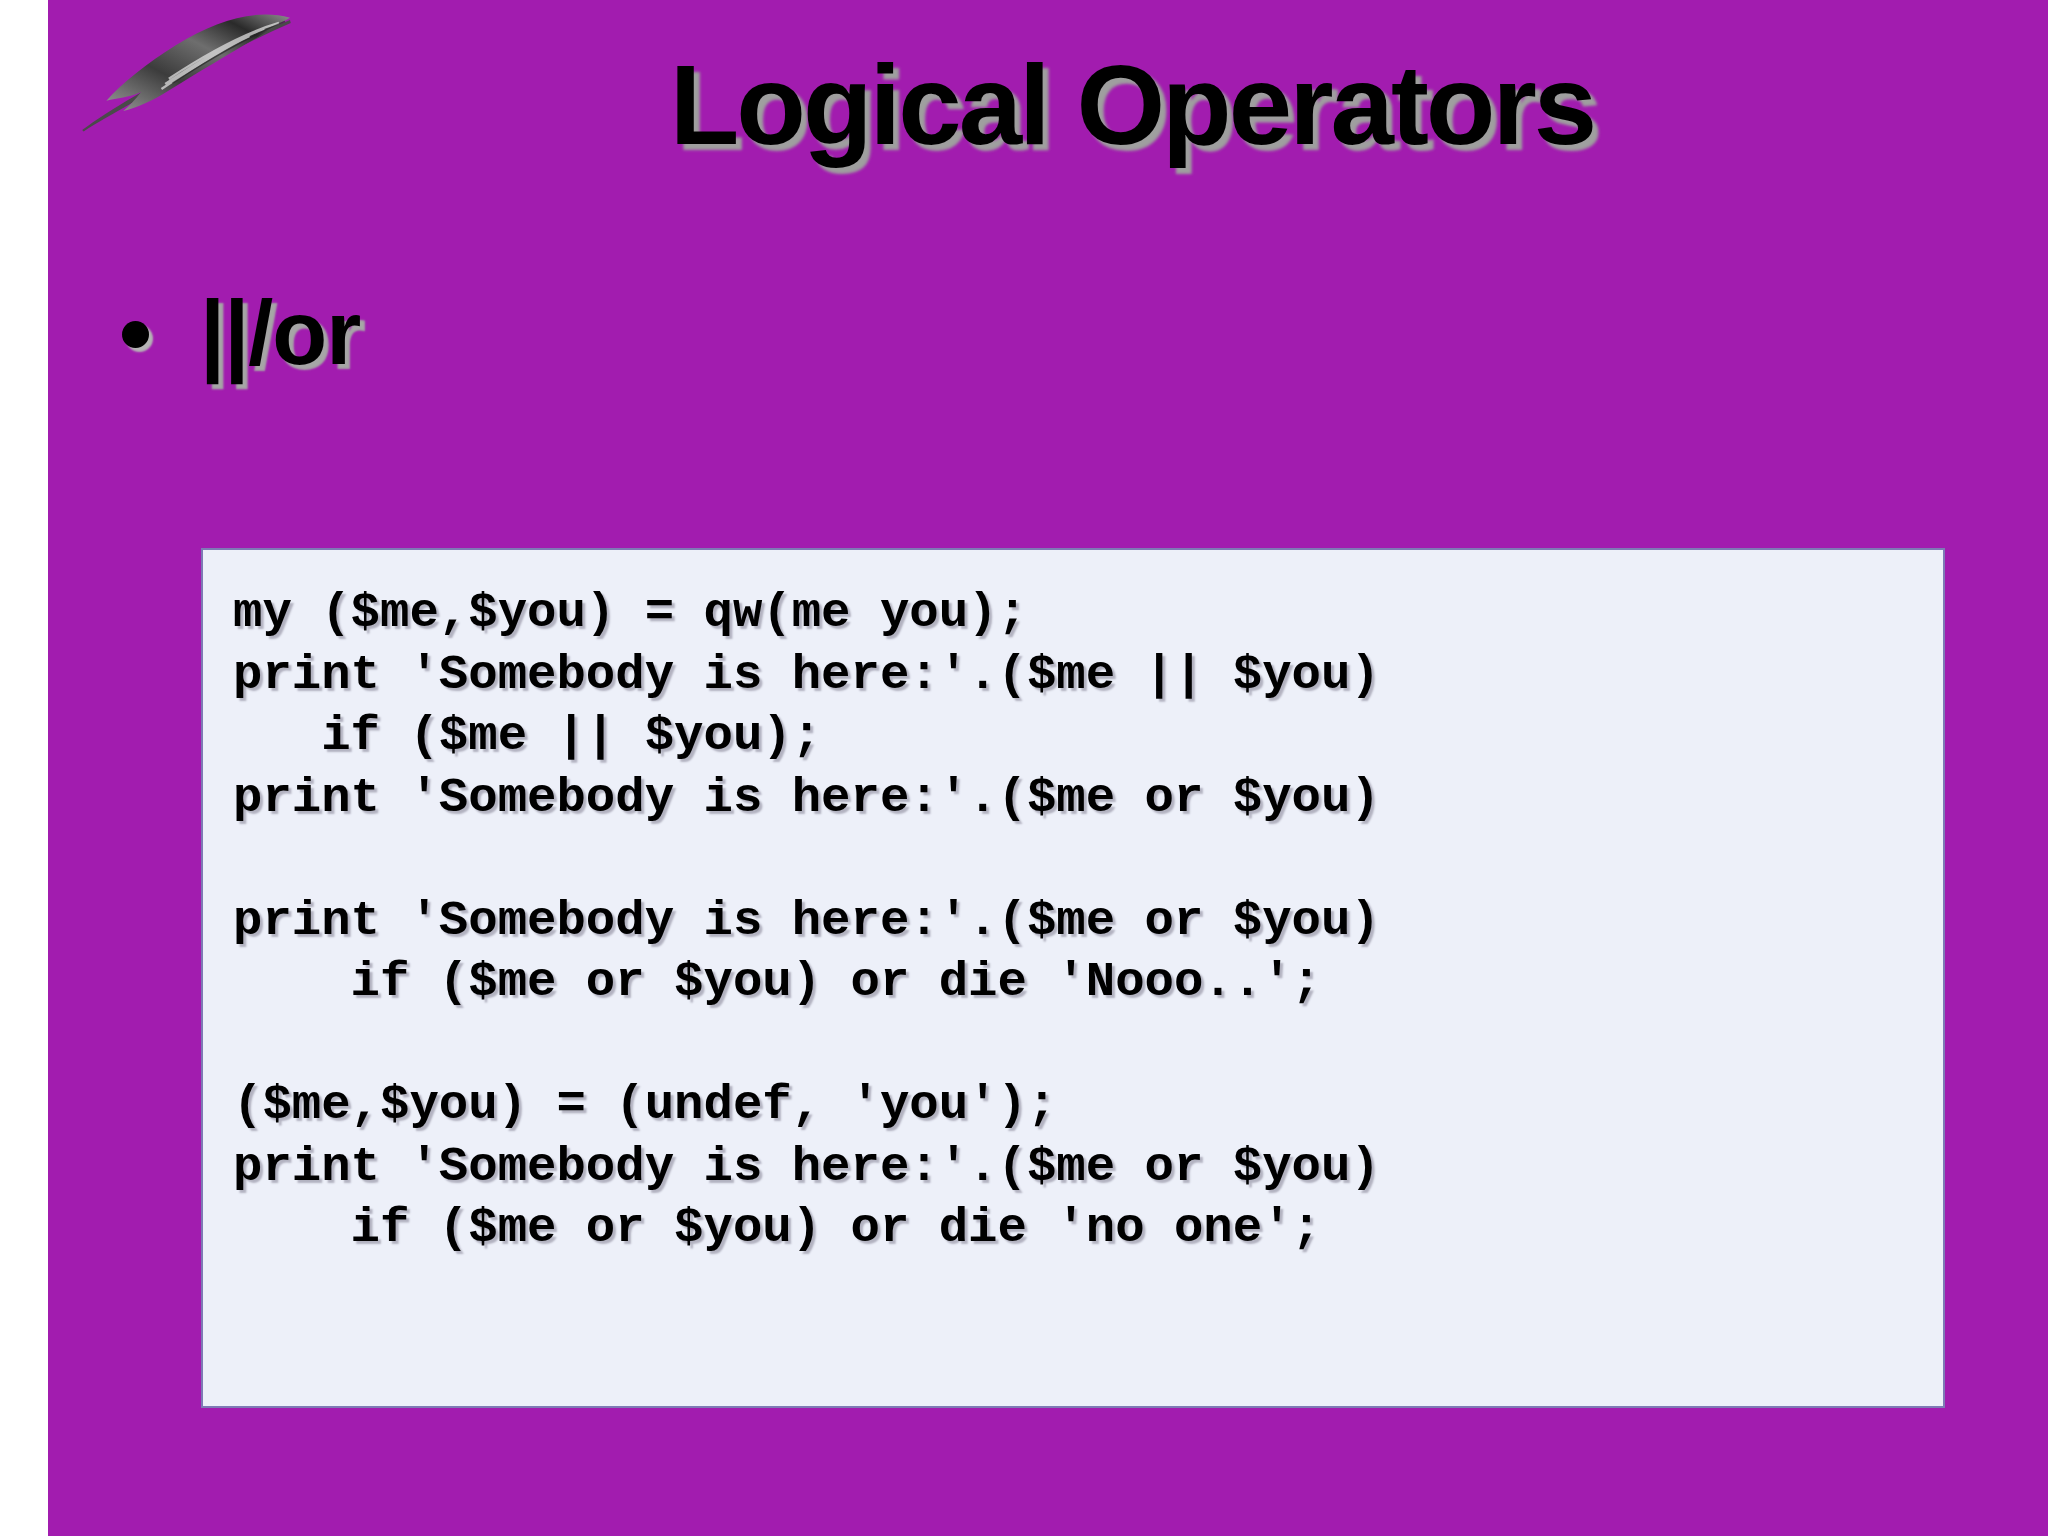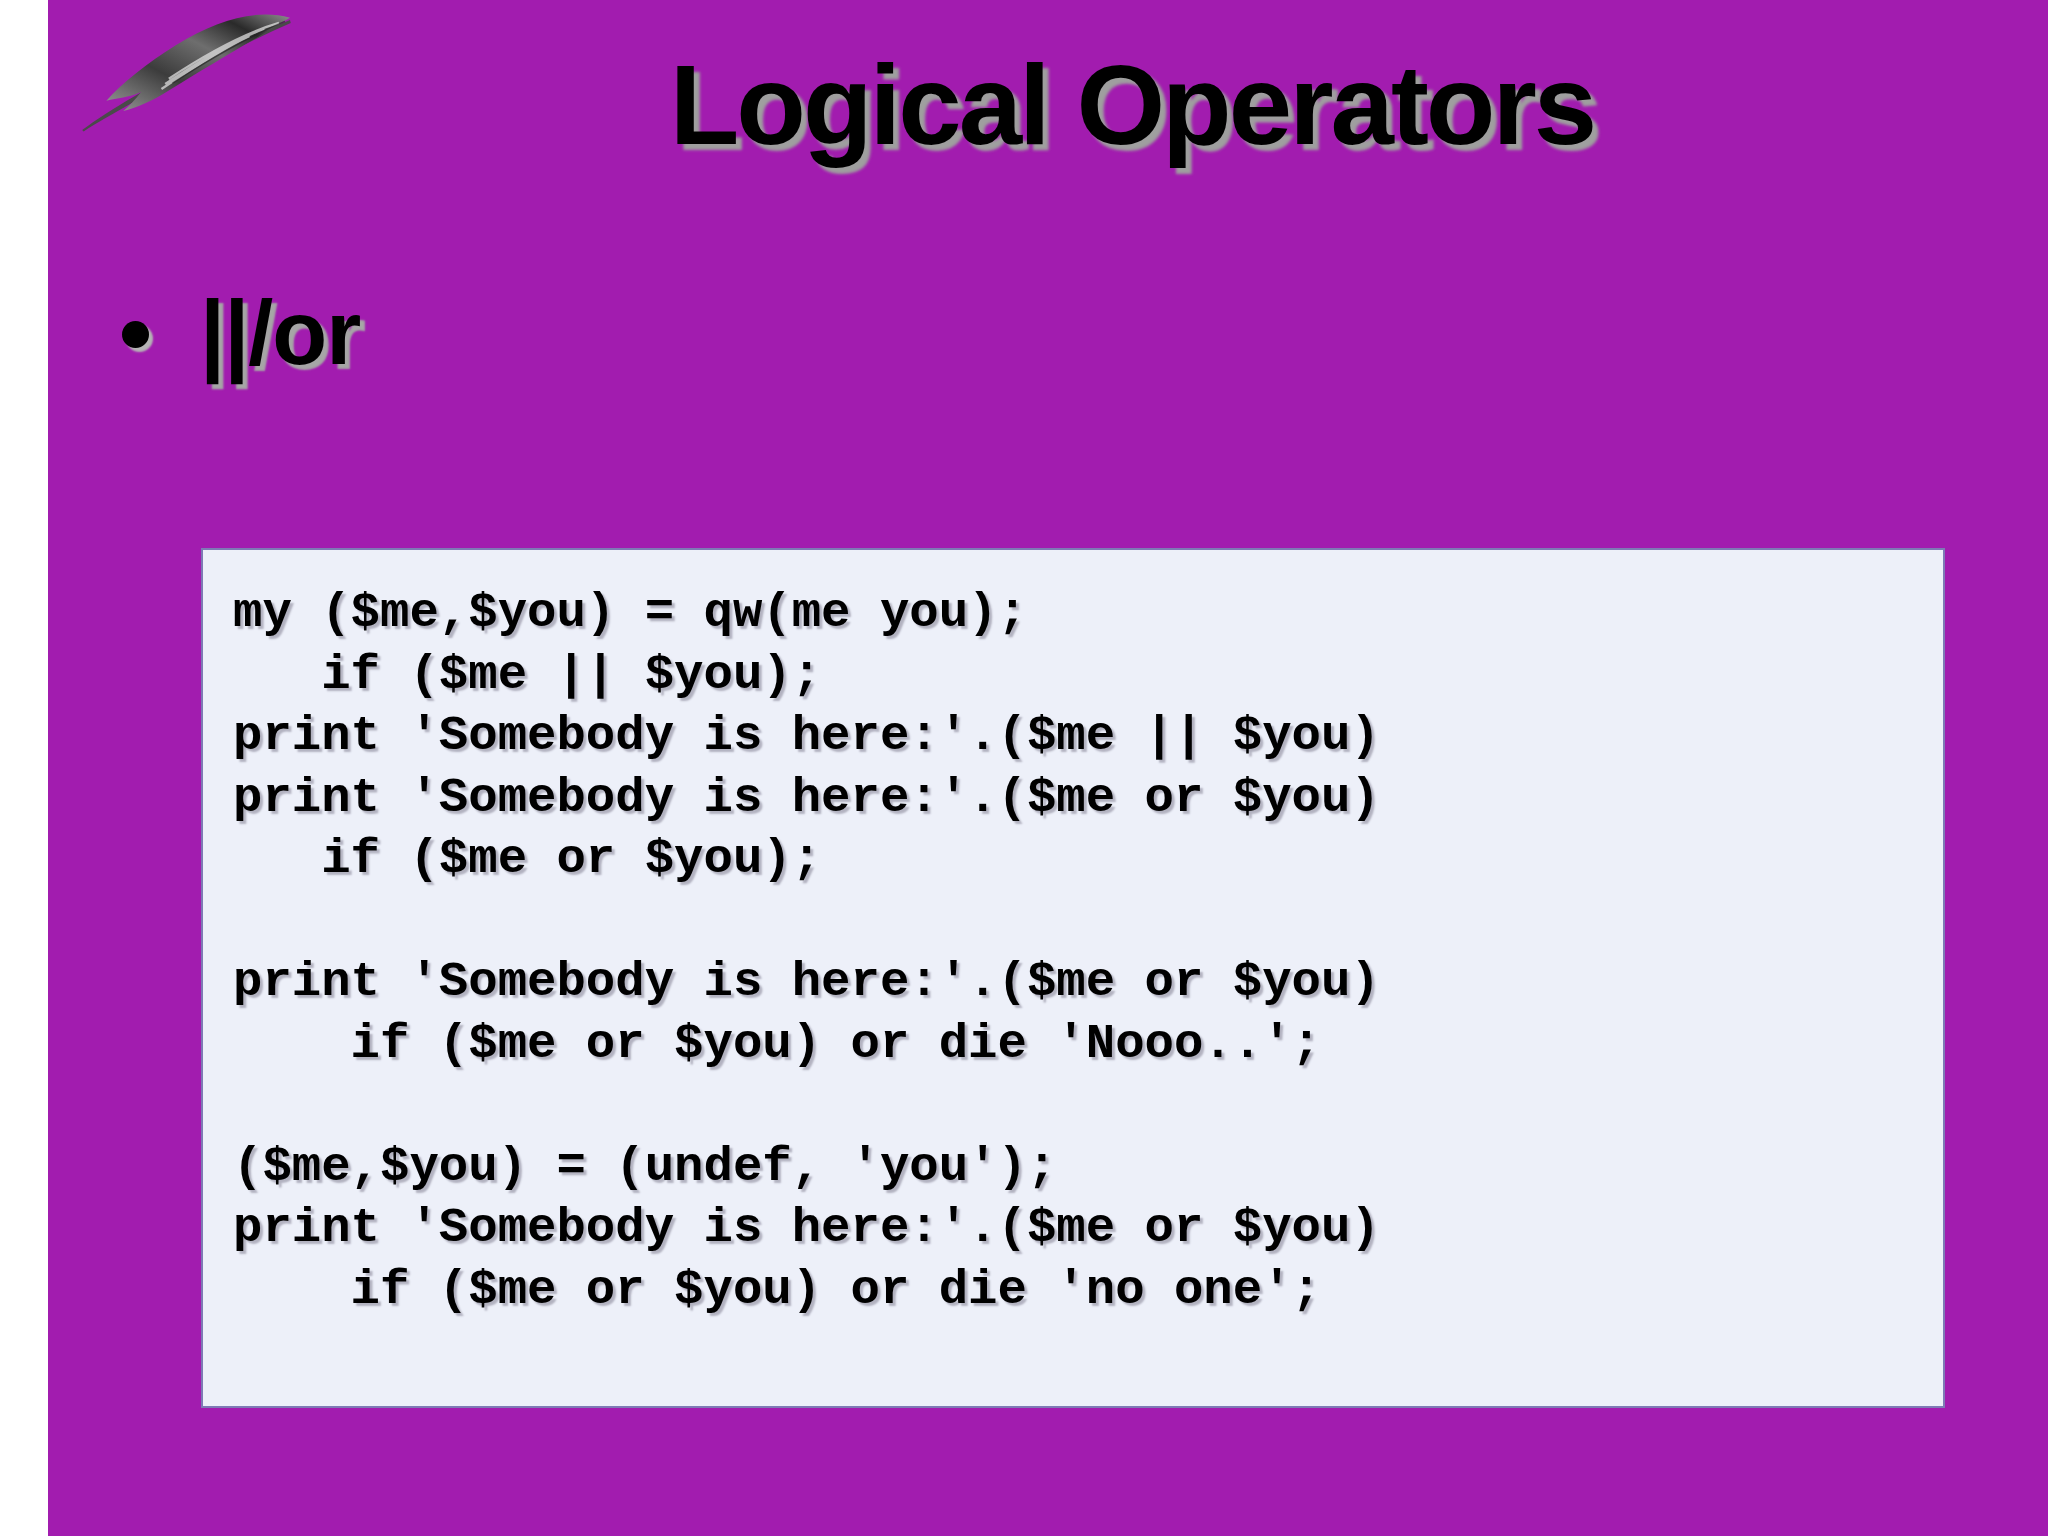--- a/index.html
+++ b/index.html
@@ -113,24 +113,23 @@
 
   <div class="title">Logical Operators</div>
 
   <div class="bullet-marker"></div>
   <div class="bullet-text">
     <div>||/or</div>
   </div>
 
   <div class="code-box">
     <div class="code-line">my ($me,$you) = qw(me you);</div>
+    <div class="code-line">print 'Somebody is here:'.($me || $you)</div>
     <div class="code-line">   if ($me || $you);</div>
-    <div class="code-line">print 'Somebody is here:'.($me || $you)</div>
     <div class="code-line">print 'Somebody is here:'.($me or $you)</div>
-    <div class="code-line">   if ($me or $you);</div>
     <div class="code-line"></div>
     <div class="code-line">print 'Somebody is here:'.($me or $you)</div>
     <div class="code-line">    if ($me or $you) or die 'Nooo..';</div>
     <div class="code-line"></div>
     <div class="code-line">($me,$you) = (undef, 'you');</div>
     <div class="code-line">print 'Somebody is here:'.($me or $you)</div>
     <div class="code-line">    if ($me or $you) or die 'no one';</div>
   </div>
 
 </div>

